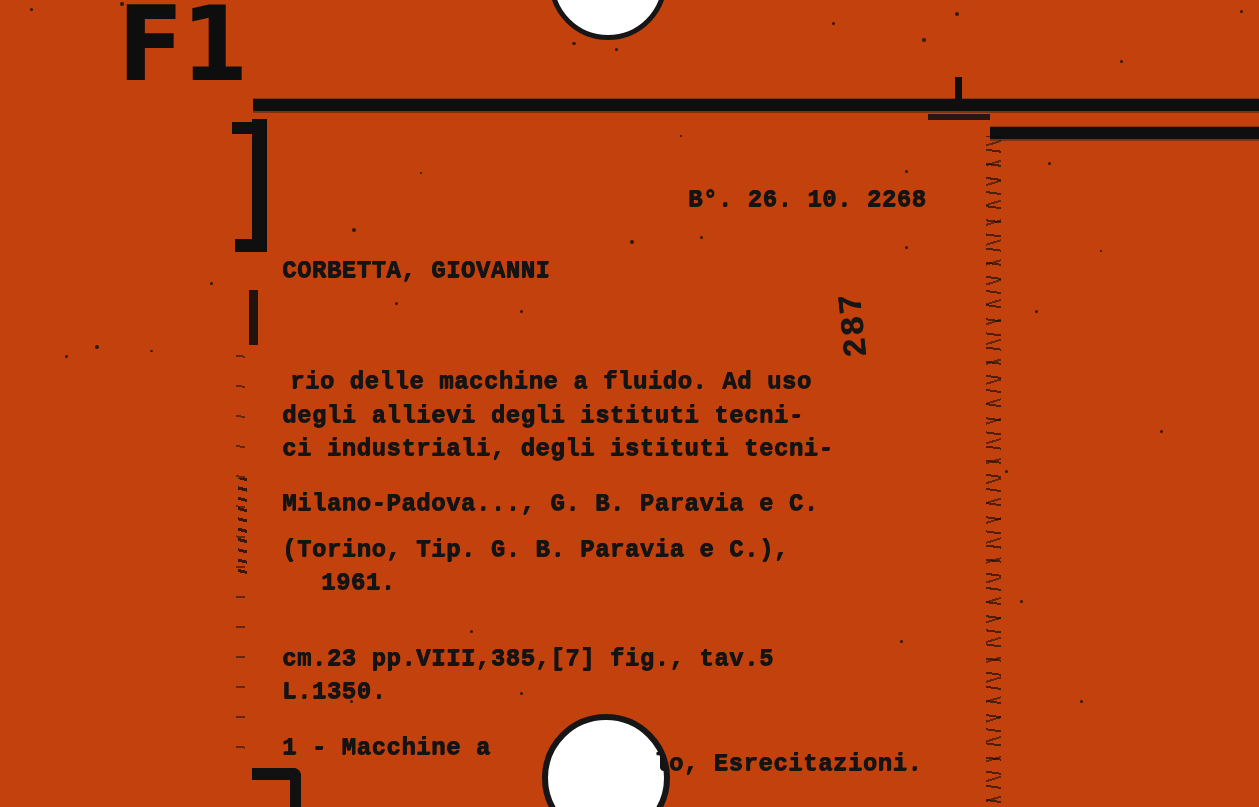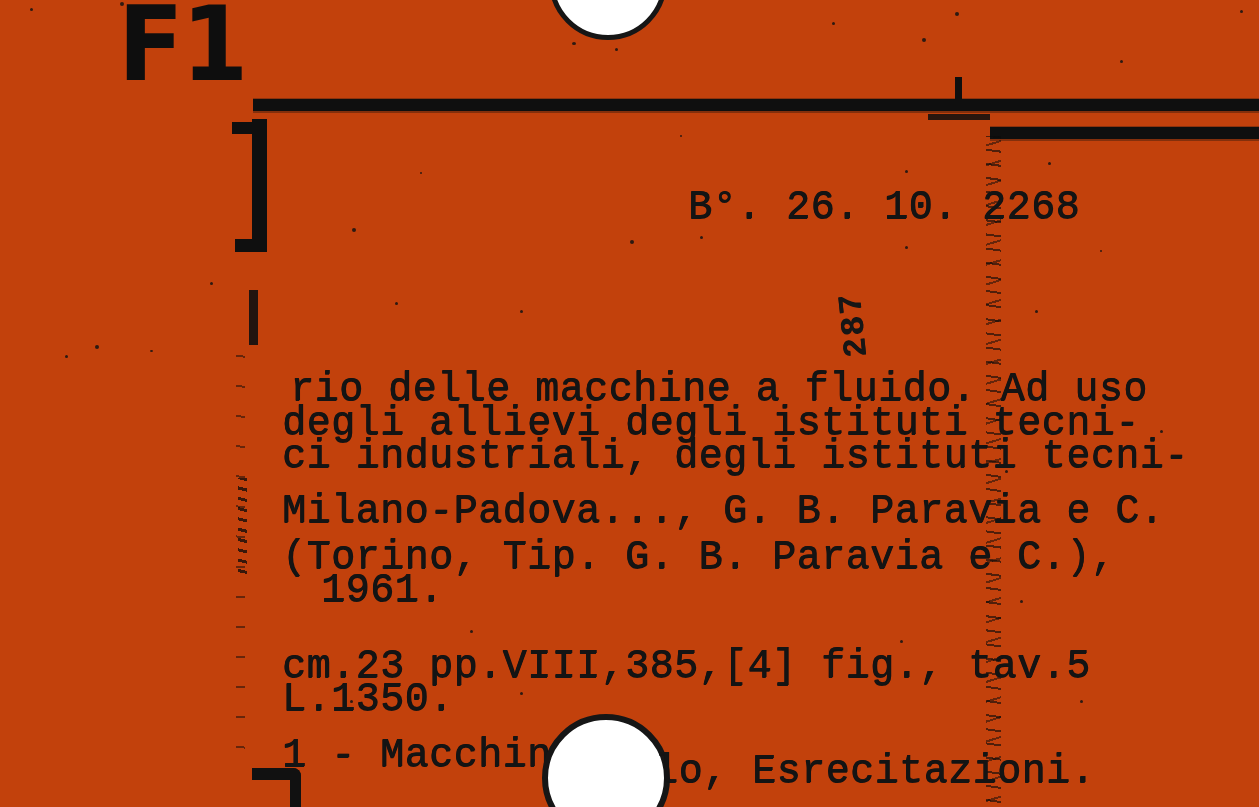--- a/index.html
+++ b/index.html
@@ -7,22 +7,22 @@
     position:relative;
     width:1259px;height:807px;
     background:#c2410c;
     overflow:hidden;
     font-family:"Liberation Mono","DejaVu Sans Mono",monospace;
     color:#141414;
   }
   
   .tw{
     position:absolute;
-    font-size:40px;
-    font-weight:normal;
+    font-size:24px;
+    font-weight:bold;
     letter-spacing:0.5px;
     white-space:pre;
     line-height:1;
     color:#141414;
     text-shadow:0.7px 0 0 currentColor, 0 0.5px 0 currentColor;
   }
   
   .corner-mark{
     position:absolute;
     left:118px;top:-16px;
@@ -106,31 +106,32 @@
   <div class="bar" style="left:249px;top:290px;width:9px;height:55px;opacity:.9;"></div>
 
   <div class="edge-band edge-right"></div>
   <div class="edge-band edge-left"></div>
   <div class="edge-band edge-left-dense"></div>
 
   <div class="hook"></div>
 
   <div class="tw" style="left:688px;top:188px;">B°. 26. 10. 2268</div>
 
+  <div class="tw" style="left:282px;top:259px;">CORBETTA, GIOVANNI</div>
 
   <div class="stamp287">287</div>
 
   <div class="tw" style="left:290px;top:370px;">rio delle macchine a fluido. Ad uso</div>
   <div class="tw" style="left:282px;top:437px;">ci industriali, degli istituti tecni-</div>
   <div class="tw" style="left:282px;top:404px;">degli allievi degli istituti tecni-</div>
   <div class="tw" style="left:282px;top:492px;">Milano-Padova..., G. B. Paravia e C.</div>
   <div class="tw" style="left:282px;top:538px;">(Torino, Tip. G. B. Paravia e C.),</div>
   <div class="tw" style="left:282px;top:571px;margin-left:39px;">1961.</div>
 
-  <div class="tw" style="left:282px;top:647px;">cm.23 pp.VIII,385,[4] fig., tav.5</div>
+  <div class="tw" style="left:282px;top:647px;">cm.23 pp.VIII,385,[7] fig., tav.5</div>
   <div class="tw" style="left:282px;top:680px;">L.1350.</div>
 
   <div class="tw" style="left:282px;top:736px;">1 - Macchine a</div>
   <div class="punch" style="left:542px;top:714px;width:116px;height:116px;"></div>
   <div class="tw" style="left:654px;top:752px;">lo, Esrecitazioni.</div>
 
   <div class="sp" style="left:30px;top:8px;width:3px;height:3px;"></div>
   <div class="sp" style="left:120px;top:2px;width:4px;height:4px;"></div>
   <div class="sp" style="left:832px;top:22px;width:3px;height:3px;"></div>
   <div class="sp" style="left:922px;top:38px;width:4px;height:4px;"></div>

